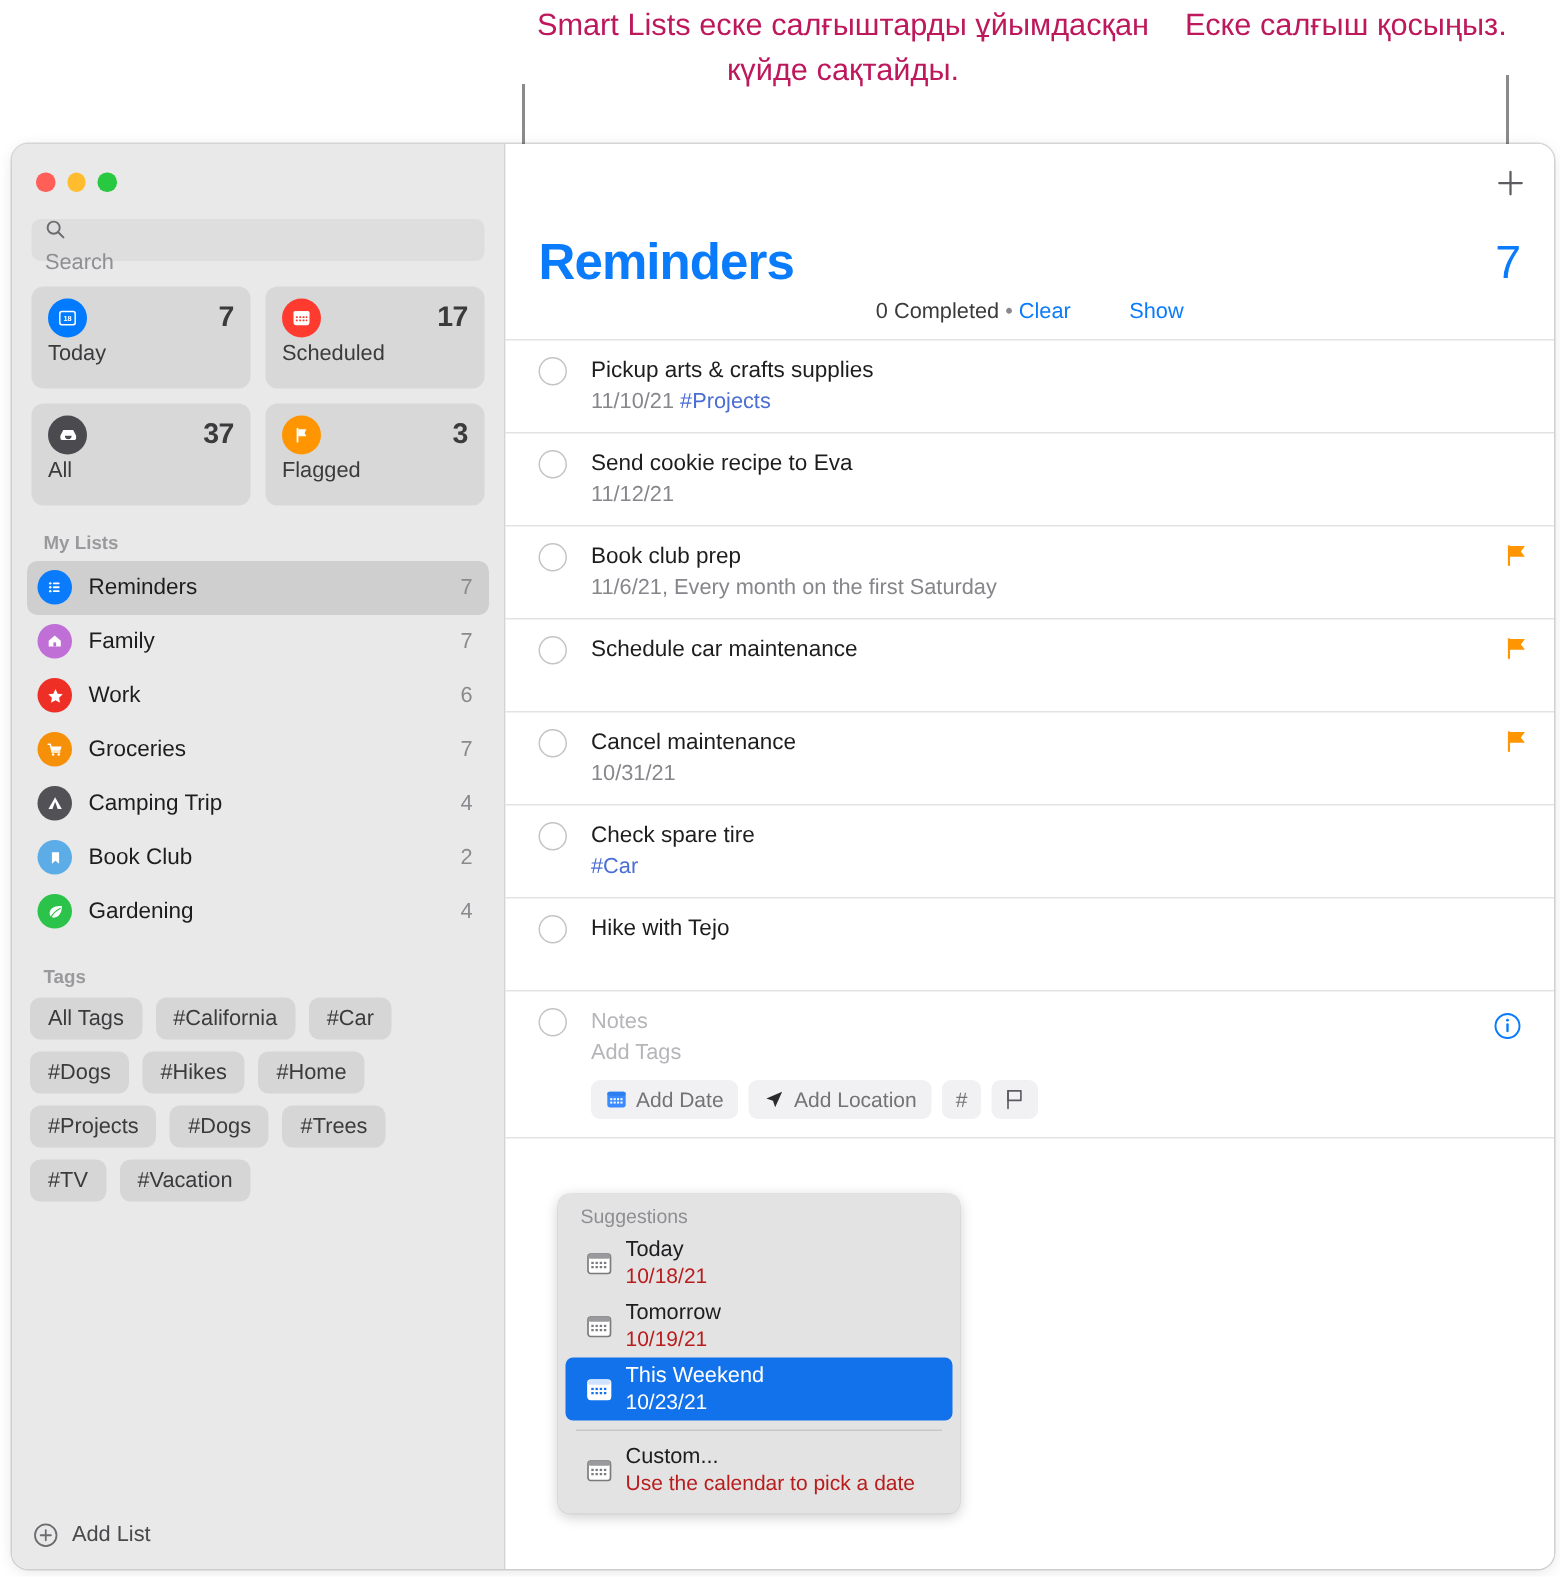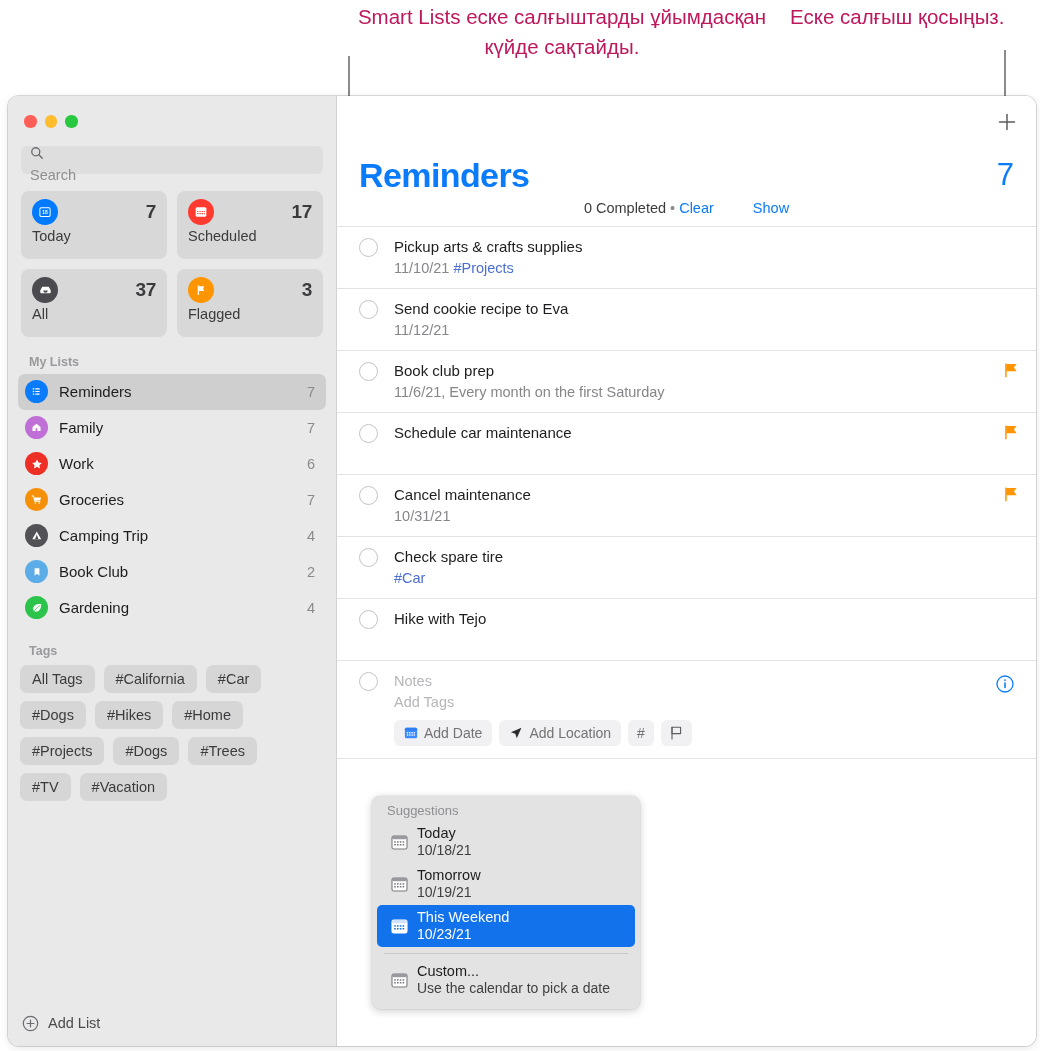--- a/index.html
+++ b/index.html
@@ -395,21 +395,21 @@
   }
   .sugg-row.selected { background: #1272ec; }
   .sugg-cal { width: 17px; height: 17px; flex: 0 0 17px; }
   .sugg-text { line-height: 17px; }
   .sugg-name {
     font-size: 14.5px;
     color: #1d1d1f;
   }
   .sugg-sub {
     font-size: 14px;
-    color: #404040;
+    color: #b91c1c;
   }
   .sugg-row.selected .sugg-name,
   .sugg-row.selected .sugg-sub { color: #ffffff; }
   #sugg-divider {
     height: 1px;
     background: #c8c8c8;
     margin: 6px 12px 5px 12px;
   }
 </style>
 </head>

